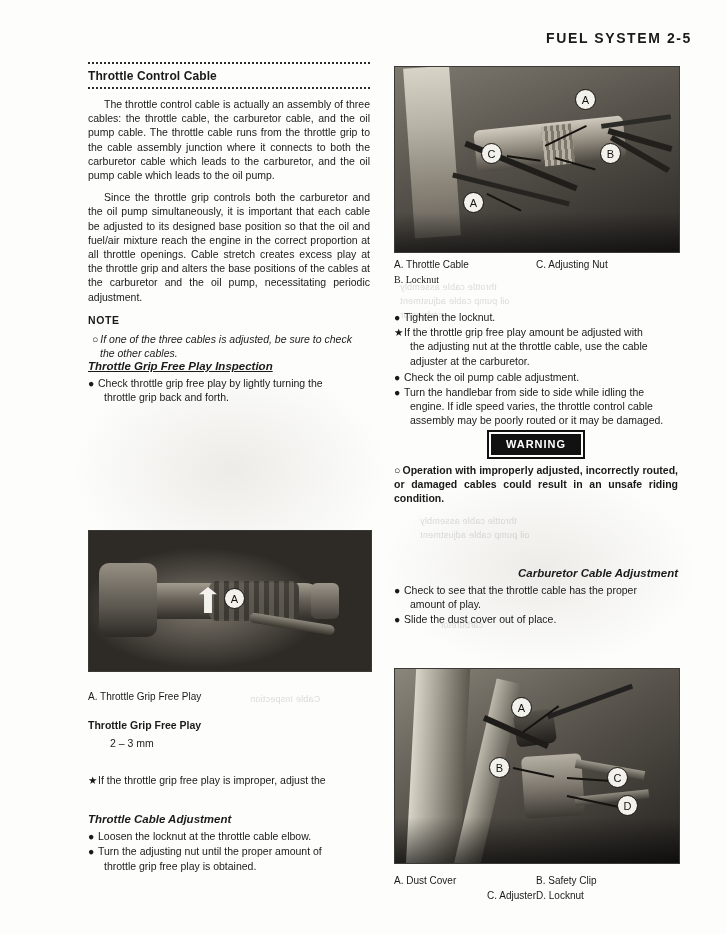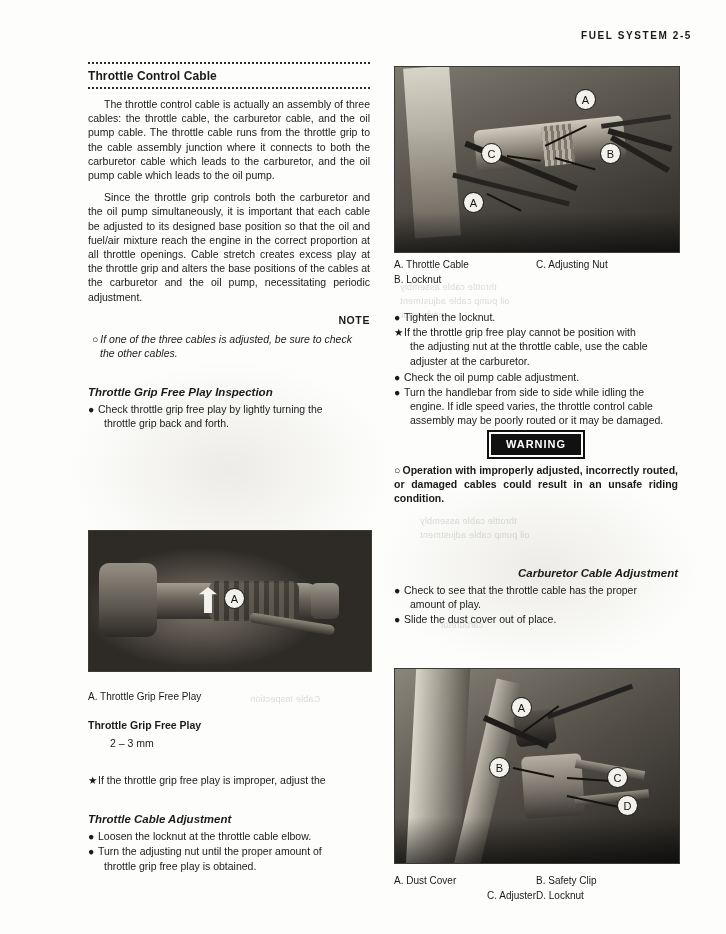--- a/index.html
+++ b/index.html
@@ -32,21 +32,21 @@
   .ghost-blob {
     position: absolute;
     pointer-events: none;
     background: radial-gradient(ellipse at center, rgba(170,165,155,0.20) 0%, rgba(255,255,255,0) 70%);
   }
 
   .header {
     position: absolute;
     top: 30px;
     right: 34px;
-    font-size: 10px;
+    font-size: 14px;
     font-weight: bold;
     letter-spacing: 1.6px;
   }
 
   .col-left {
     position: absolute;
     left: 88px;
     top: 62px;
     width: 282px;
   }
@@ -80,21 +80,21 @@
     line-height: 14.2px;
     margin: 0 0 8px 0;
     text-align: justify;
   }
   p.body.indent {
     text-indent: 16px;
   }
   .note-title {
     font-size: 10.5px;
     font-weight: bold;
-    text-align: right;
+    text-align: left;
     letter-spacing: 0.6px;
     margin: 10px 0 6px 0;
   }
   .note-body {
     font-size: 10.5px;
     font-style: italic;
     line-height: 14.2px;
     margin: 0;
     padding-left: 4px;
   }
@@ -231,21 +231,21 @@
     <h2 class="sec">Throttle Control Cable</h2>
     <div class="dotrule"></div>
 
     <p class="body indent" style="margin-top:8px;">The throttle control cable is actually an assembly of three cables: the throttle cable, the carburetor cable, and the oil pump cable.  The throttle cable runs from the throttle grip to the cable assembly junction where it connects to both the carburetor cable which leads to the carburetor, and the oil pump cable which leads to the oil pump.</p>
     <p class="body indent">Since the throttle grip controls both the carburetor and the oil pump simultaneously, it is important that each cable be adjusted to its designed base position so that the oil and fuel/air mixture reach the engine in the correct proportion at all throttle openings. Cable stretch creates excess play at the throttle grip and alters the base positions of the cables at the carburetor and the oil pump, necessitating periodic adjustment.</p>
 
     <div class="note-title">NOTE</div>
     <p class="note-body"><span style="margin-right:2px;">○</span><span>If one of the three cables is adjusted, be sure to check</span></p>
     <p class="note-body" style="padding-left:12px;">the other cables.</p>
 
-    <h3 class="sub" style="margin-top:26px;">Throttle Grip Free Play Inspection</h3>
+    <h3 class="sub" style="text-decoration:underline;">Throttle Grip Free Play Inspection</h3>
     <ul class="bullets">
       <li>
         <span class="mk">●</span>
         <span>Check throttle grip free play by lightly turning the</span>
         <span class="cont">throttle grip back and forth.</span>
       </li>
     </ul>
   </div>
 
   <div class="photo ph2" style="position:absolute;">
@@ -332,41 +332,41 @@
     <div class="callout" style="left:68px; top:125px;">A</div>
   </div>
 
   <div class="col-right" style="top:252px;">
     <div class="cap-row">
       <div class="cap-col">
         <div class="cap">
           <span>A.</span>
           <span>Throttle Cable</span>
         </div>
-        <div class="cap" style="margin-top:2px;">
+        <div class="cap" style="margin-top:2px;font-family:Liberation Serif, serif;">
           <span>B.</span>
           <span>Locknut</span>
         </div>
       </div>
       <div class="cap-col">
         <div class="cap">
           <span>C.</span>
           <span>Adjusting Nut</span>
         </div>
       </div>
     </div>
 
     <ul class="bullets" style="margin-top:24px;">
       <li>
         <span class="mk">●</span>
         <span>Tighten the locknut.</span>
       </li>
       <li>
         <span class="mk">★</span>
-        <span>If the throttle grip free play cannot be position with</span>
+        <span>If the throttle grip free play amount be adjusted with</span>
         <span class="cont">the adjusting nut at the throttle cable, use the cable adjuster at the carburetor.</span>
       </li>
       <li style="margin-top:2px;">
         <span class="mk">●</span>
         <span>Check the oil pump cable adjustment.</span>
       </li>
       <li>
         <span class="mk">●</span>
         <span>Turn the handlebar from side to side while idling the</span>
         <span class="cont">engine.   If idle speed varies, the throttle control cable assembly may be poorly routed or it may be damaged.</span>

